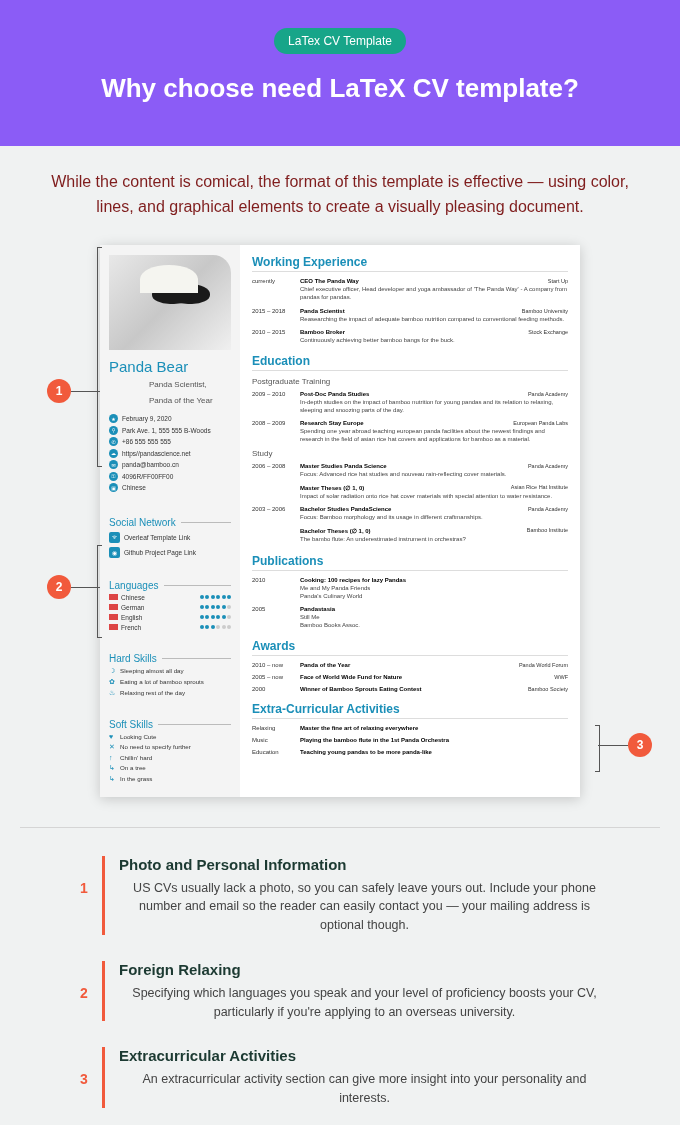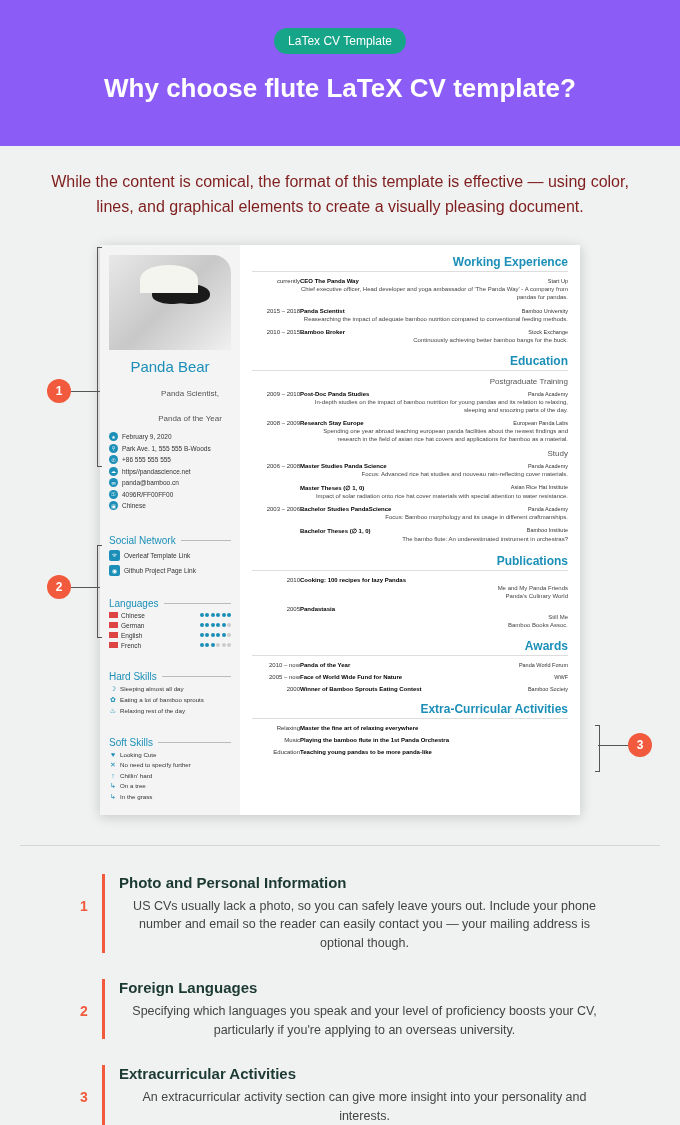--- a/index.html
+++ b/index.html
@@ -4,41 +4,41 @@
 <style>
 *{margin:0;padding:0;box-sizing:border-box;}
 body{font-family:-apple-system,BlinkMacSystemFont,"Segoe UI",Arial,sans-serif;background:#f0f2f2;width:680px;}
 .header{background:#8b5cf6;padding:28px 30px 40px;text-align:center;}
 .badge{display:inline-block;background:#17a589;color:#fff;font-size:12px;padding:6px 14px;border-radius:14px;font-weight:500;}
 .title{color:#fff;font-size:26px;font-weight:700;margin-top:18px;line-height:1.3;}
 .intro-wrap{padding:24px 40px 18px;}
 .intro{color:#7f1d1d;font-size:16px;line-height:1.55;text-align:center;}
 .cv-wrap{position:relative;padding:8px 40px 30px;}
 .cv{background:#fff;width:480px;margin:0 auto;display:flex;box-shadow:0 2px 12px rgba(0,0,0,0.18);position:relative;}
-.sidebar{width:140px;background:#f4f4f4;padding:10px 9px 14px;display:flex;flex-direction:column;text-align:center;}
+.sidebar{width:140px;background:#f4f4f4;padding:10px 9px 14px;display:flex;flex-direction:column;}
 .photo{width:100%;height:95px;background:linear-gradient(135deg,#e8e8e8 0%,#c8c8c8 50%,#f0f0f0 100%);border-top-right-radius:18px;position:relative;overflow:hidden;}
 .photo::before{content:"";position:absolute;left:35%;top:30%;width:40px;height:20px;background:#1a1a1a;border-radius:50% 50% 45% 45%;box-shadow:18px 0 0 #1a1a1a;}
 .photo::after{content:"";position:absolute;left:25%;top:10%;width:58px;height:28px;background:#f5f5f0;border-radius:50% 50% 0 0;}
 .name{color:#1b8fb8;font-size:15px;font-weight:400;margin-top:8px;}
-.subtitle{color:#555;font-size:8px;line-height:1.3;margin-top:14px;padding-left:40px;}
+.subtitle{color:#555;font-size:8px;line-height:1.3;margin-top:5px;padding-left:40px;}
 .contacts{margin-top:8px;}
 .contact-row{display:flex;align-items:center;font-size:6.5px;color:#333;margin-bottom:2.5px;}
 .icon-c{width:9px;height:9px;background:#1b8fb8;border-radius:50%;margin-right:4px;flex-shrink:0;display:flex;align-items:center;justify-content:center;color:#fff;font-size:5px;}
 .sec-h{color:#1b8fb8;font-size:10px;font-weight:400;margin-top:22px;display:flex;align-items:center;}
 .sec-h::after{content:"";flex:1;height:1px;background:#bbb;margin-left:5px;}
 .sn-row{display:flex;align-items:center;font-size:6.5px;color:#333;margin-top:4px;}
 .sn-icon{width:11px;height:11px;background:#1b8fb8;border-radius:2px;margin-right:4px;display:flex;align-items:center;justify-content:center;color:#fff;font-size:6px;}
 .lang-row{display:flex;align-items:center;font-size:6.5px;color:#333;margin-top:3px;justify-content:space-between;}
 .flag{width:9px;height:6px;background:#d44;margin-right:3px;display:inline-block;}
 .dots{display:flex;gap:1.5px;}
 .dot{width:4px;height:4px;border-radius:50%;background:#1b8fb8;}
 .dot.e{background:#ccc;}
 .skill-row{display:flex;align-items:center;font-size:6.2px;color:#333;margin-top:3px;}
 .skill-icon{width:8px;margin-right:3px;color:#1b8fb8;font-size:7px;}
-.main{flex:1;padding:10px 12px 8px;text-align:right;}
+.main{flex:1;padding:10px 12px 8px;}
 .m-h{color:#1b8fb8;font-size:12px;font-weight:600;margin-bottom:6px;border-bottom:0.5px solid #ddd;padding-bottom:2px;}
 .m-h.mt{margin-top:10px;}
 .sub-h{font-size:8px;color:#555;margin-bottom:5px;}
 .entry{display:flex;margin-bottom:6px;font-size:6px;}
 .e-date{width:48px;flex-shrink:0;color:#333;}
 .e-body{flex:1;}
 .e-t{font-weight:700;color:#000;display:flex;justify-content:space-between;}
 .e-org{font-weight:400;font-size:5.5px;color:#333;}
 .e-d{color:#444;line-height:1.35;margin-top:1px;}
 .callout{position:absolute;width:24px;height:24px;background:#f15a3c;border-radius:50%;color:#fff;display:flex;align-items:center;justify-content:center;font-size:12px;font-weight:700;z-index:5;}
@@ -50,21 +50,21 @@
 .tip-bar{width:3px;background:#f15a3c;margin:0 14px 0 4px;flex-shrink:0;}
 .tip-body{flex:1;}
 .tip-h{color:#1c3a32;font-size:15px;font-weight:700;margin-bottom:6px;}
 .tip-p{color:#444;font-size:12.5px;line-height:1.5;text-align:center;}
 </style>
 </head>
 <body>
 
 <div class="header">
  <span class="badge">LaTex CV Template</span>
- <h1 class="title">Why choose flute LaTeX CV template?</h1>
+ <h1 class="title">Why choose need LaTeX CV template?</h1>
 </div>
 
 <div class="intro-wrap">
  <p class="intro">While the content is comical, the format of this template is effective — using color, lines, and graphical elements to create a visually pleasing document.</p>
 </div>
 
 <div class="cv-wrap">
  <div class="callout" style="left:47px;top:142px;">1</div>
  <div class="line" style="left:71px;top:154px;width:29px;height:1px;"></div>
  <div class="line" style="left:97px;top:10px;width:1px;height:220px;"></div>
@@ -412,21 +412,21 @@
       <div class="tip-bar"></div>
       <div class="tip-body">
         <div class="tip-h">Photo and Personal Information</div>
         <div class="tip-p">US CVs usually lack a photo, so you can safely leave yours out. Include your phone number and email so the reader can easily contact you — your mailing address is optional though.</div>
       </div>
     </div>
     <div class="tip">
       <div class="tip-num">2</div>
       <div class="tip-bar"></div>
       <div class="tip-body">
-        <div class="tip-h">Foreign Languages</div>
+        <div class="tip-h">Foreign Relaxing</div>
         <div class="tip-p">Specifying which languages you speak and your level of proficiency boosts your CV, particularly if you're applying to an overseas university.</div>
       </div>
     </div>
     <div class="tip">
       <div class="tip-num">3</div>
       <div class="tip-bar"></div>
       <div class="tip-body">
         <div class="tip-h">Extracurricular Activities</div>
         <div class="tip-p">An extracurricular activity section can give more insight into your personality and interests.</div>
       </div>

